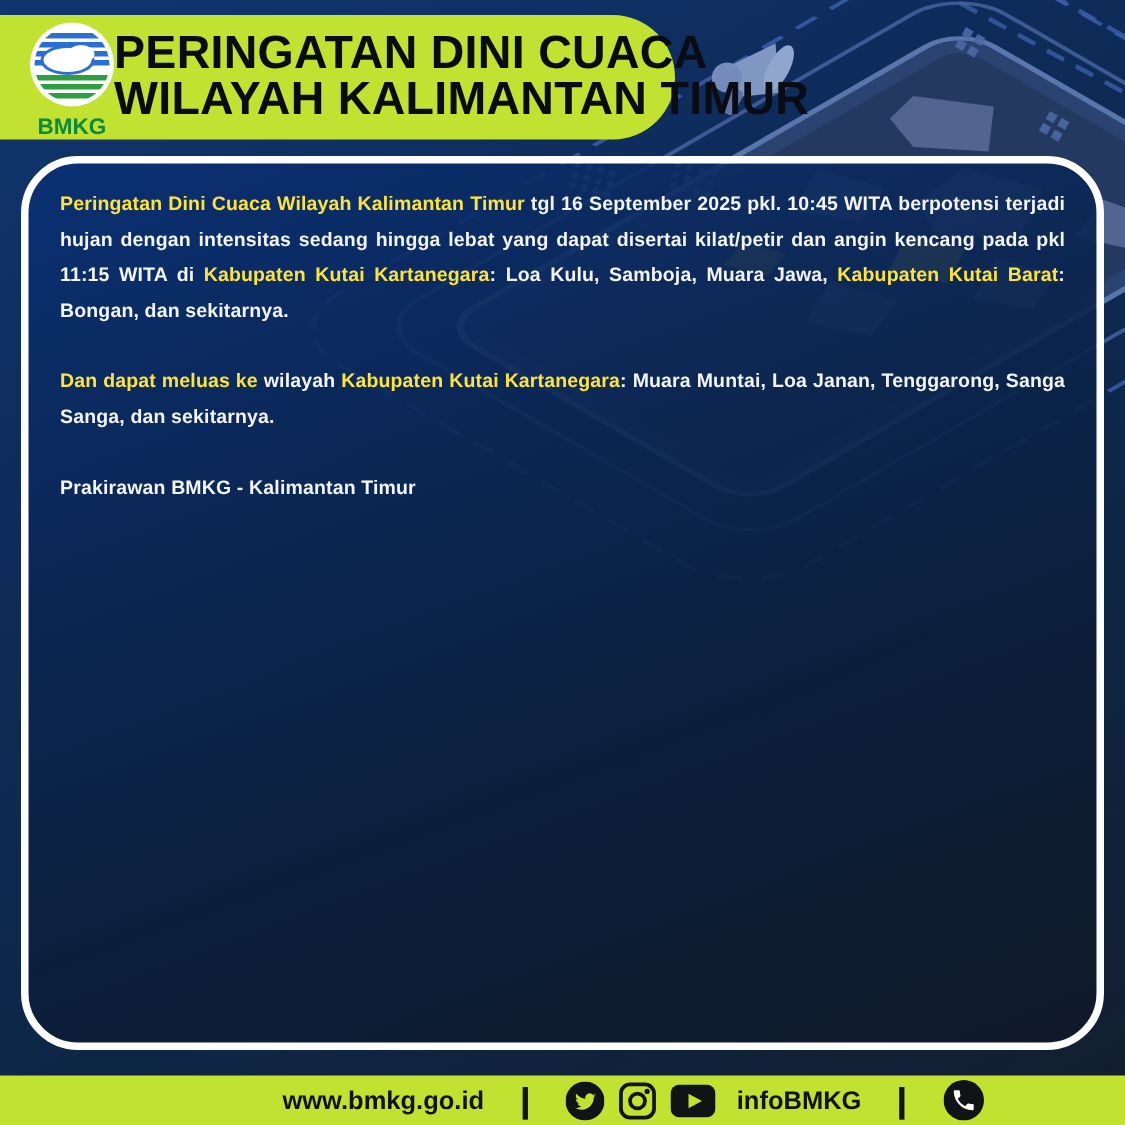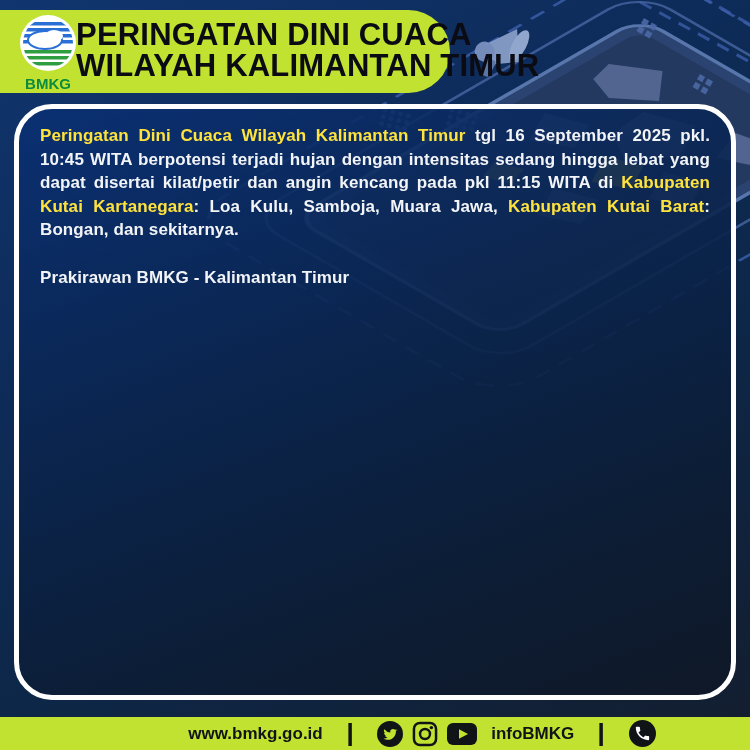--- a/index.html
+++ b/index.html
@@ -24,21 +24,21 @@
     font-size:31px;line-height:31px;letter-spacing:.2px;white-space:nowrap;
   }
   
   .card{
     position:absolute;left:14px;right:14px;top:104px;bottom:50px;
     border:5px solid #ffffff;border-radius:38px;
     background:linear-gradient(160deg,rgba(10,48,116,.88) 0%,rgba(10,37,80,.90) 38%,rgba(12,29,54,.93) 72%,rgba(15,24,39,.95) 100%);
     padding:15px 21px;box-sizing:border-box;
   }
   .card p.para{margin:0 0 24px 0;text-align:justify;
-    font-size:17px;line-height:23.5px;font-weight:bold;letter-spacing:.1px;}
+    font-size:13px;line-height:23.5px;font-weight:bold;letter-spacing:.1px;}
   .seg-normal{color:var(--text,#f2f4f7);}
   .seg-highlight{color:var(--accent,#ffe33d);}
   
   .footer{
     position:absolute;left:0;right:0;bottom:0;height:33px;
     background:var(--lime,#c1e230);
     display:flex;align-items:center;justify-content:center;
     color:#101417;font-weight:bold;font-size:17px;padding-left:14px;
   }
   .footer-inner{display:flex;align-items:center;column-gap:24px;transform:translateX(40px);}
@@ -153,20 +153,21 @@
   </svg>
   <div class="banner-titles">
     <div>PERINGATAN DINI CUACA</div>
     <div>WILAYAH KALIMANTAN TIMUR</div>
   </div>
 </div>
 
 <div class="card">
   <div>
       <p class="para"><span class="seg-highlight">Peringatan Dini Cuaca Wilayah Kalimantan Timur</span><span class="seg-normal"> tgl 16 September 2025 pkl. 10:45 WITA berpotensi terjadi hujan dengan intensitas sedang hingga lebat yang dapat disertai kilat/petir dan angin kencang pada pkl 11:15 WITA di </span><span class="seg-highlight">Kabupaten Kutai Kartanegara</span><span class="seg-normal">: Loa Kulu, Samboja, Muara Jawa, </span><span class="seg-highlight">Kabupaten Kutai Barat</span><span class="seg-normal">: Bongan, dan sekitarnya.</span></p>
+      <p class="para"><span class="seg-highlight">Dan dapat meluas ke</span><span class="seg-normal"> wilayah </span><span class="seg-highlight">Kabupaten Kutai Kartanegara</span><span class="seg-normal">: Muara Muntai, Loa Janan, Tenggarong, Sanga Sanga, dan sekitarnya.</span></p>
       <p class="para"><span class="seg-normal">Prakirawan BMKG - Kalimantan Timur</span></p>
     </div>
 </div>
 
 <div class="footer">
   <div class="footer-inner">
     <span>www.bmkg.go.id</span>
     <span class="sep">|</span>
     <span class="social-group">
       <svg class="icon-svg" width="26" height="26" viewBox="0 0 26 26">

